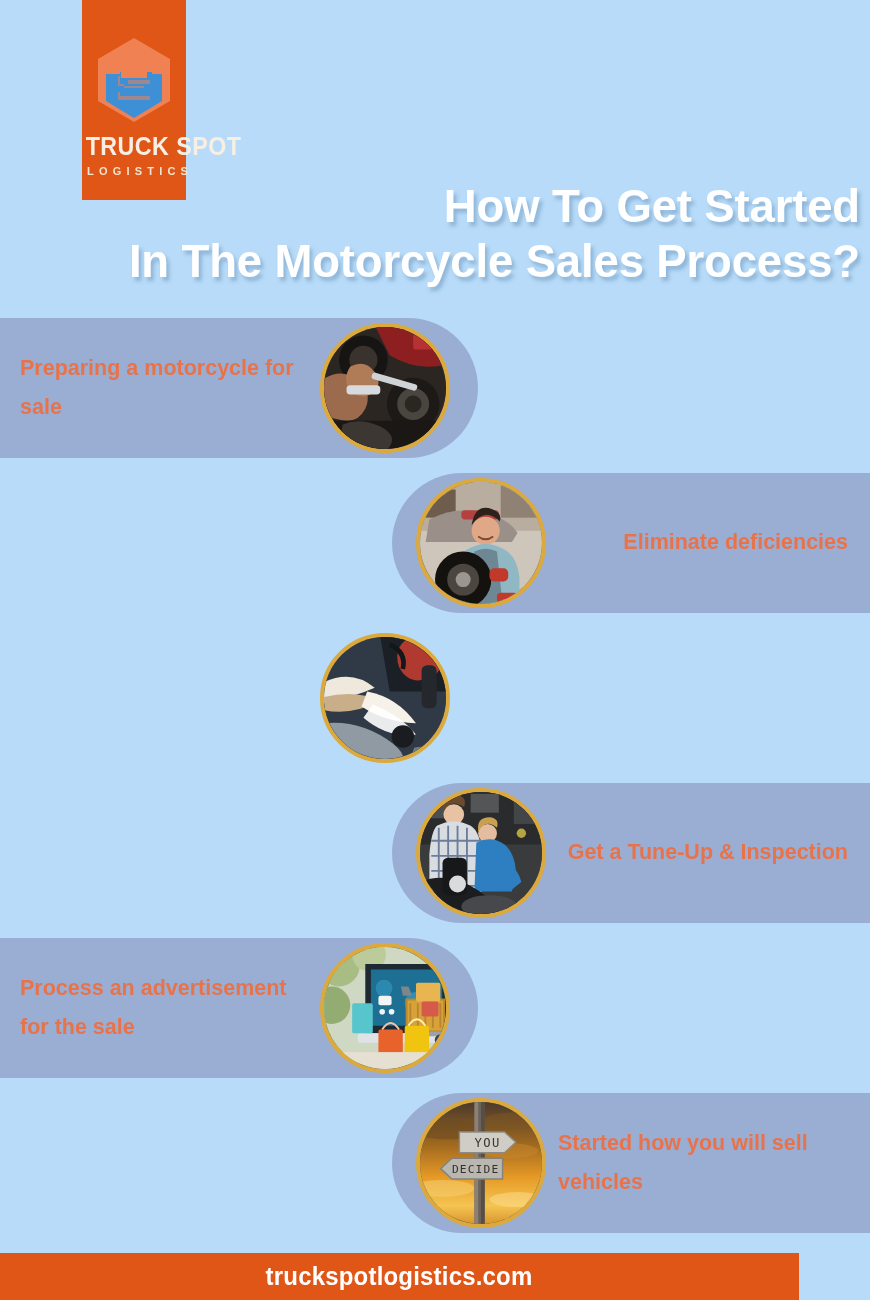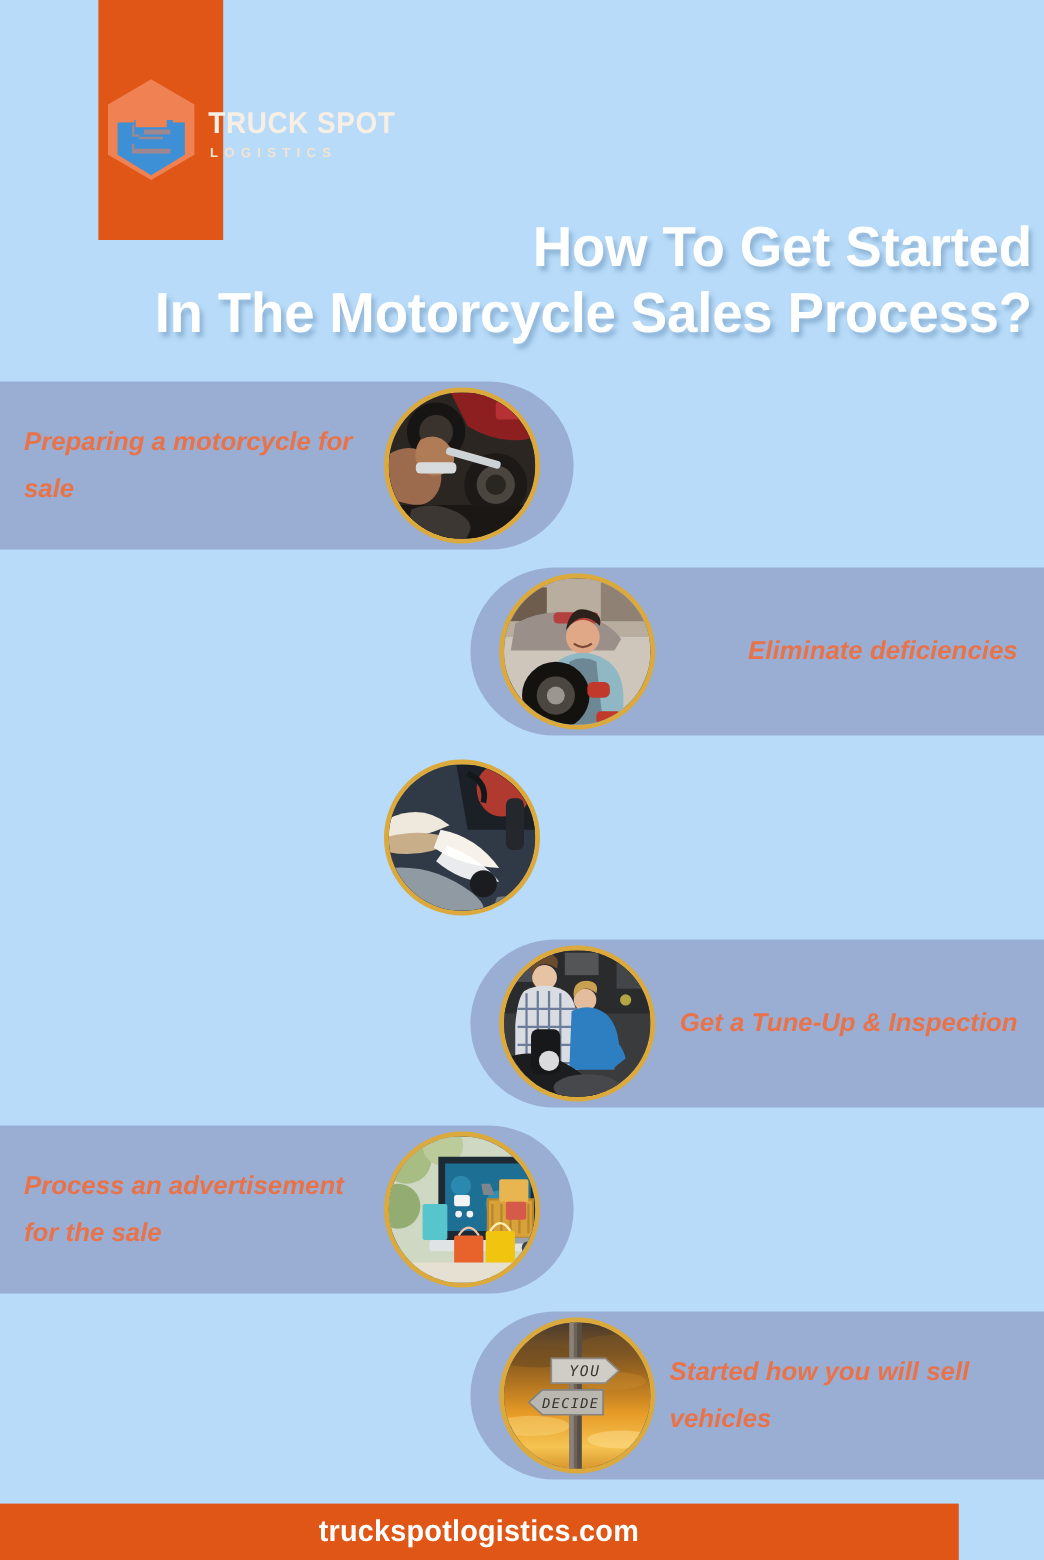--- a/index.html
+++ b/index.html
@@ -22,24 +22,24 @@
   }
 
   .logo-block {
     position: absolute;
     left: 82px;
     top: 0;
     width: 104px;
     height: 200px;
     background: #df5616;
     display: flex;
-    flex-direction: row;
+    flex-direction: column;
     align-items: center;
     justify-content: flex-start;
-    padding-top: 16px;
+    padding-top: 34px;
     box-sizing: border-box;
   }
   .logo-mark {
     width: 88px;
     height: 92px;
     position: relative;
     flex: none;
   }
   .logo-mark svg { display: block; }
 
@@ -89,21 +89,20 @@
     transform-origin: right center;
   }
   .title-line { display: block; white-space: nowrap; }
 
   
   .rows {
     position: absolute;
     top: 318px;
     left: 0;
     width: 870px;
-    font-style: italic;
   }
   .row {
     position: relative;
     height: 140px;
     margin-bottom: 15px;
   }
   .bar {
     position: absolute;
     top: 0;
     height: 140px;

